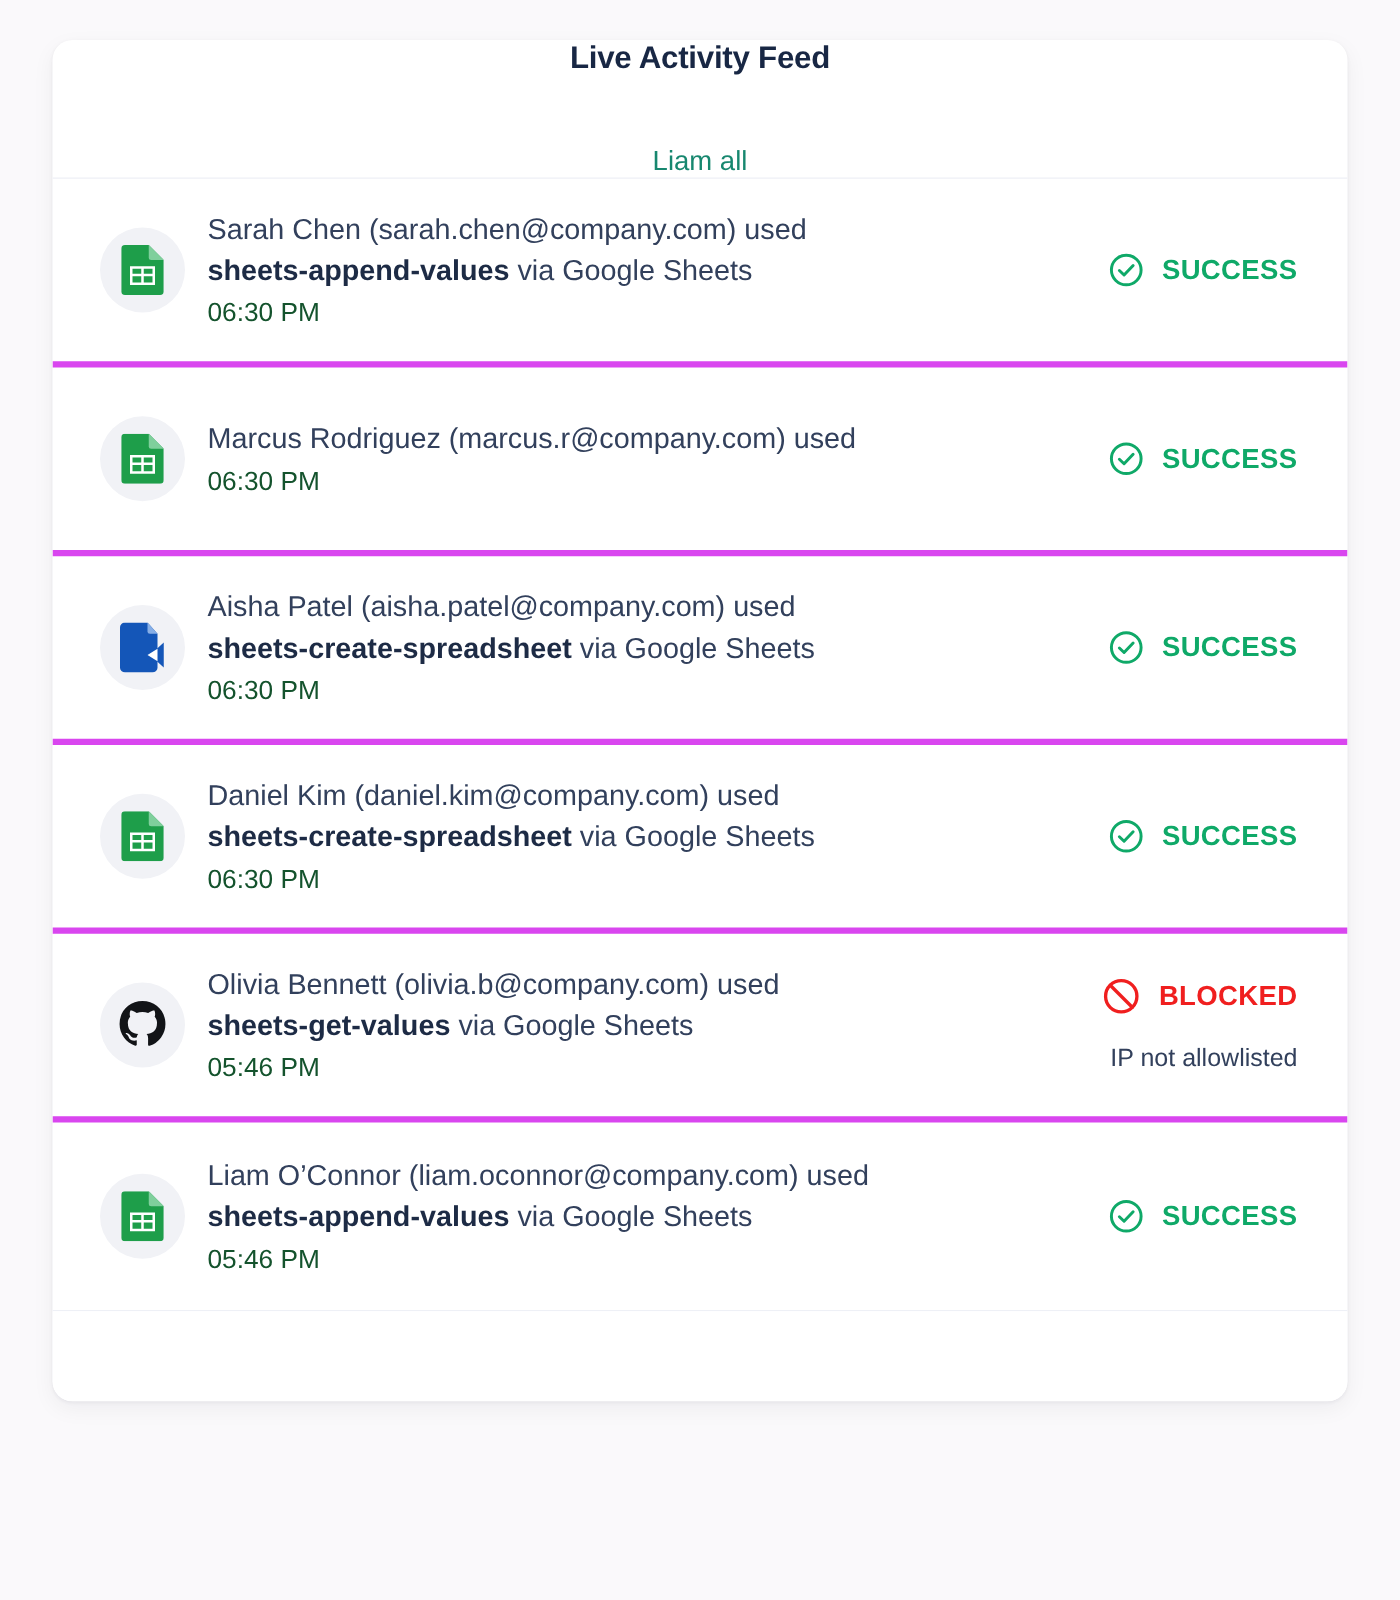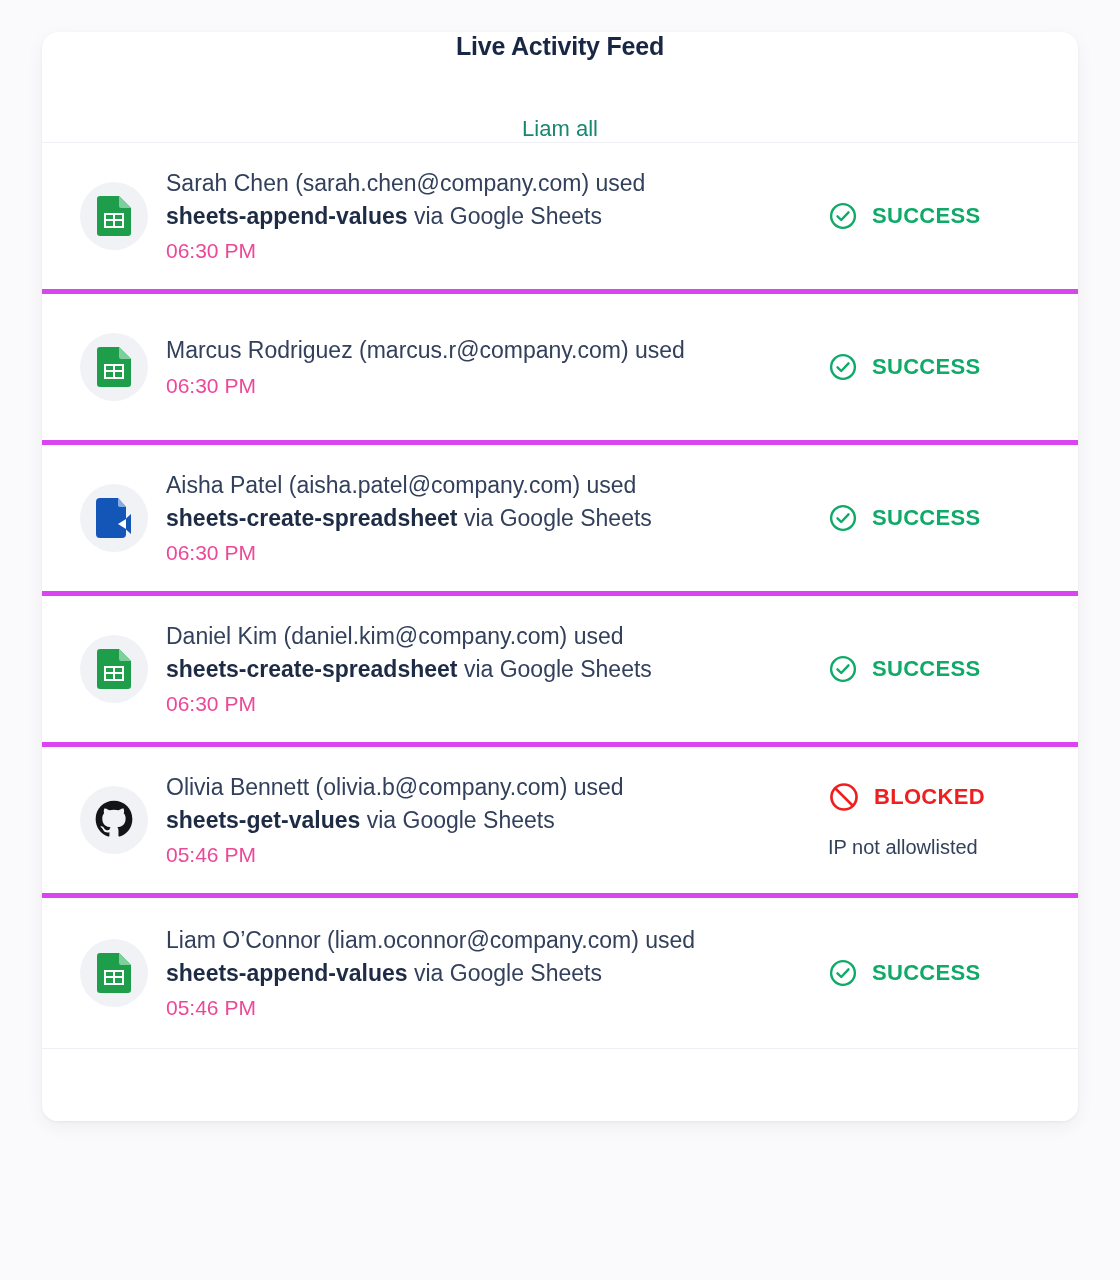--- a/index.html
+++ b/index.html
@@ -100,30 +100,30 @@
     white-space: nowrap;
   }
 
   .tool-name {
     font-weight: bold;
     color: #1d2b45;
   }
 
   .row-time {
     font-size: 21px;
-    color: #ec4899;
+    color: #14532d;
     line-height: 1.5;
     margin-top: 3px;
   }
 
   .row-status {
     flex: 0 0 auto;
     display: flex;
     flex-direction: column;
-    align-items: flex-start;
+    align-items: flex-end;
     justify-content: center;
     min-width: 210px;
   }
 
   .status-main {
     display: flex;
     align-items: center;
     gap: 14px;
   }
 

